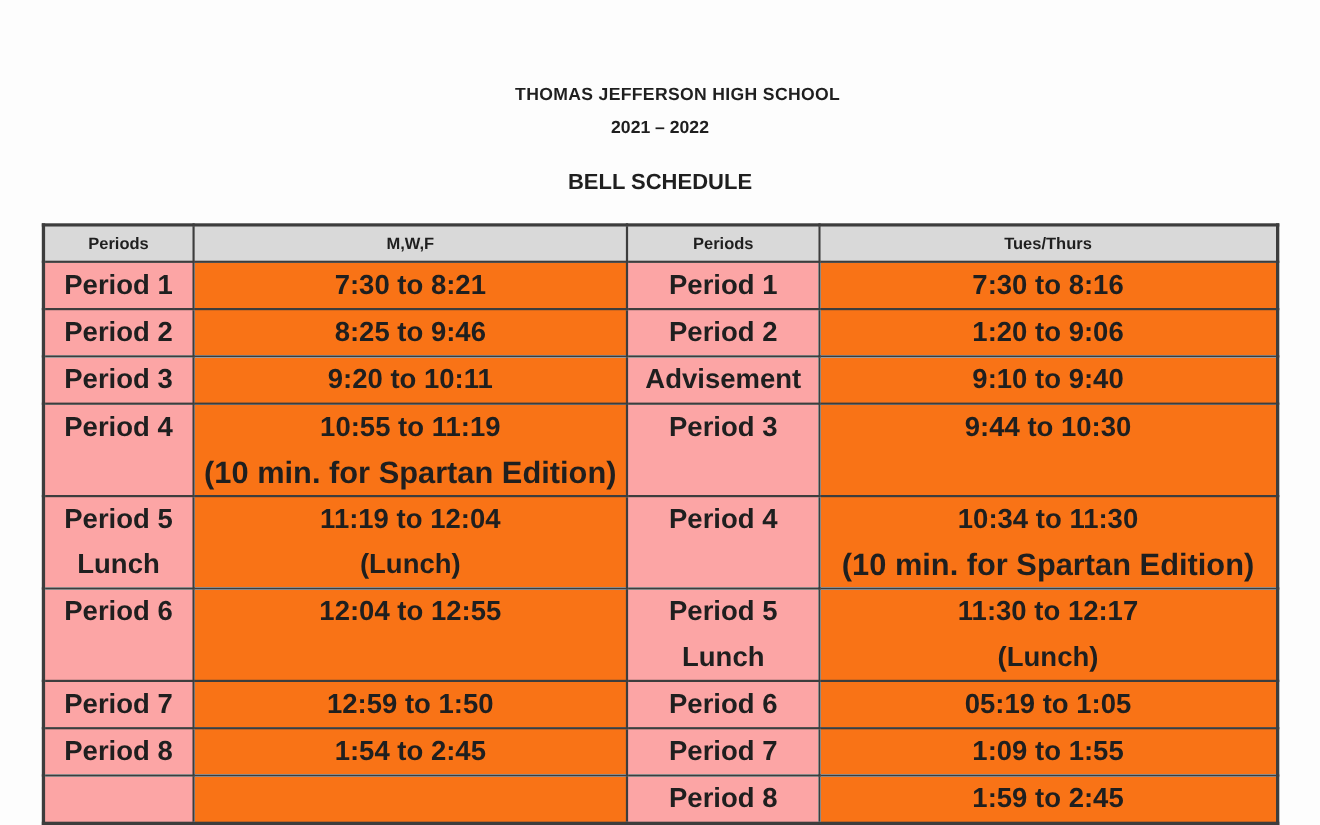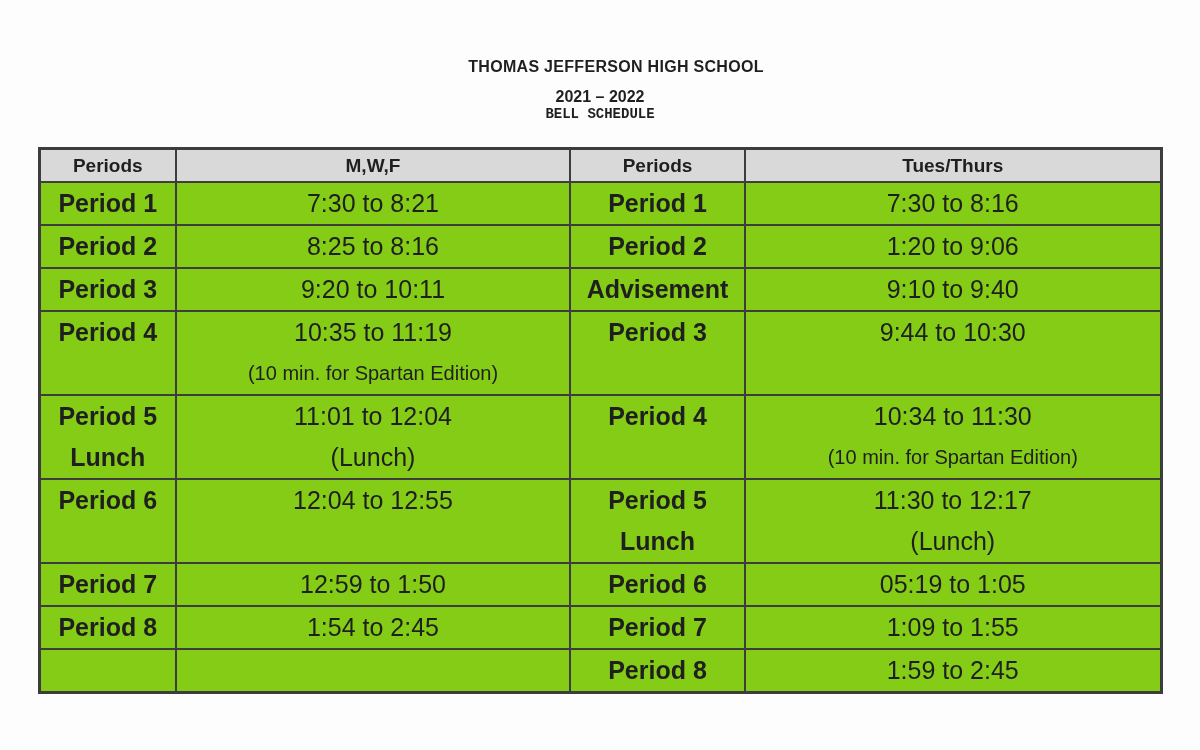--- a/index.html
+++ b/index.html
@@ -12,70 +12,70 @@
     background: #fdfdfd;
     font-family: "Liberation Sans", sans-serif;
     color: #1f1f1f;
     overflow: hidden;
   }
   .doc-header {
     text-align: center;
     font-weight: bold;
   }
   .school-name {
-    padding-top: 58px;
+    padding-top: 78px;
     font-size: 16px;
     letter-spacing: 0.3px;
     margin-left: 32px;
   }
   .school-year {
     margin-top: 12px;
     font-size: 16px;
   }
   .doc-title {
-    font-size: 14px;
-    font-family: Liberation Mono, monospace;
+    margin-top: 29px;
+    font-size: 20px;
   }
   table.bell-schedule {
     border-collapse: collapse;
     table-layout: fixed;
     width: 1124px;
     margin: 25px auto 0 auto;
     border: 3px solid #3d3d3d;
   }
   table.bell-schedule th,
   table.bell-schedule td {
     border: 2px solid #3d3d3d;
     padding: 0;
     text-align: center;
     vertical-align: top;
     overflow: hidden;
   }
   thead th {
     background: #d9d9d9;
-    font-size: 19px;
+    font-size: 15px;
     font-weight: bold;
     height: 31px;
     line-height: 31px;
   }
   td.col-period {
-    background: #84cc16;
+    background: #fca5a5;
     font-weight: bold;
   }
   td.col-time {
-    background: #84cc16;
-    font-weight: normal;
+    background: #f97316;
+    font-weight: bold;
   }
   td .cell-line {
     font-size: 25px;
     line-height: 41px;
     white-space: nowrap;
   }
   td .cell-note {
-    font-size: 20px;
+    font-size: 28px;
     line-height: 41px;
     white-space: nowrap;
   }
 </style>
 </head>
 <body>
 
 <div class="doc-header">
   <div class="school-name">THOMAS JEFFERSON HIGH SCHOOL</div>
   <div class="school-year">2021 – 2022</div>
@@ -110,21 +110,21 @@
         </td>
         <td class="col-time">
           <div class="cell-line">7:30 to 8:16</div>
         </td>
       </tr>
       <tr>
         <td class="col-period">
           <div class="cell-line">Period 2</div>
         </td>
         <td class="col-time">
-          <div class="cell-line">8:25 to 8:16</div>
+          <div class="cell-line">8:25 to 9:46</div>
         </td>
         <td class="col-period">
           <div class="cell-line">Period 2</div>
         </td>
         <td class="col-time">
           <div class="cell-line">1:20 to 9:06</div>
         </td>
       </tr>
       <tr>
         <td class="col-period">
@@ -138,37 +138,37 @@
         </td>
         <td class="col-time">
           <div class="cell-line">9:10 to 9:40</div>
         </td>
       </tr>
       <tr>
         <td class="col-period">
           <div class="cell-line">Period 4</div>
         </td>
         <td class="col-time">
-          <div class="cell-line">10:35 to 11:19</div>
+          <div class="cell-line">10:55 to 11:19</div>
           <div class="cell-note">(10 min. for Spartan Edition)</div>
         </td>
         <td class="col-period">
           <div class="cell-line">Period 3</div>
         </td>
         <td class="col-time">
           <div class="cell-line">9:44 to 10:30</div>
         </td>
       </tr>
       <tr>
         <td class="col-period">
           <div class="cell-line">Period 5</div>
           <div class="cell-line">Lunch</div>
         </td>
         <td class="col-time">
-          <div class="cell-line">11:01 to 12:04</div>
+          <div class="cell-line">11:19 to 12:04</div>
           <div class="cell-line">(Lunch)</div>
         </td>
         <td class="col-period">
           <div class="cell-line">Period 4</div>
         </td>
         <td class="col-time">
           <div class="cell-line">10:34 to 11:30</div>
           <div class="cell-note">(10 min. for Spartan Edition)</div>
         </td>
       </tr>

